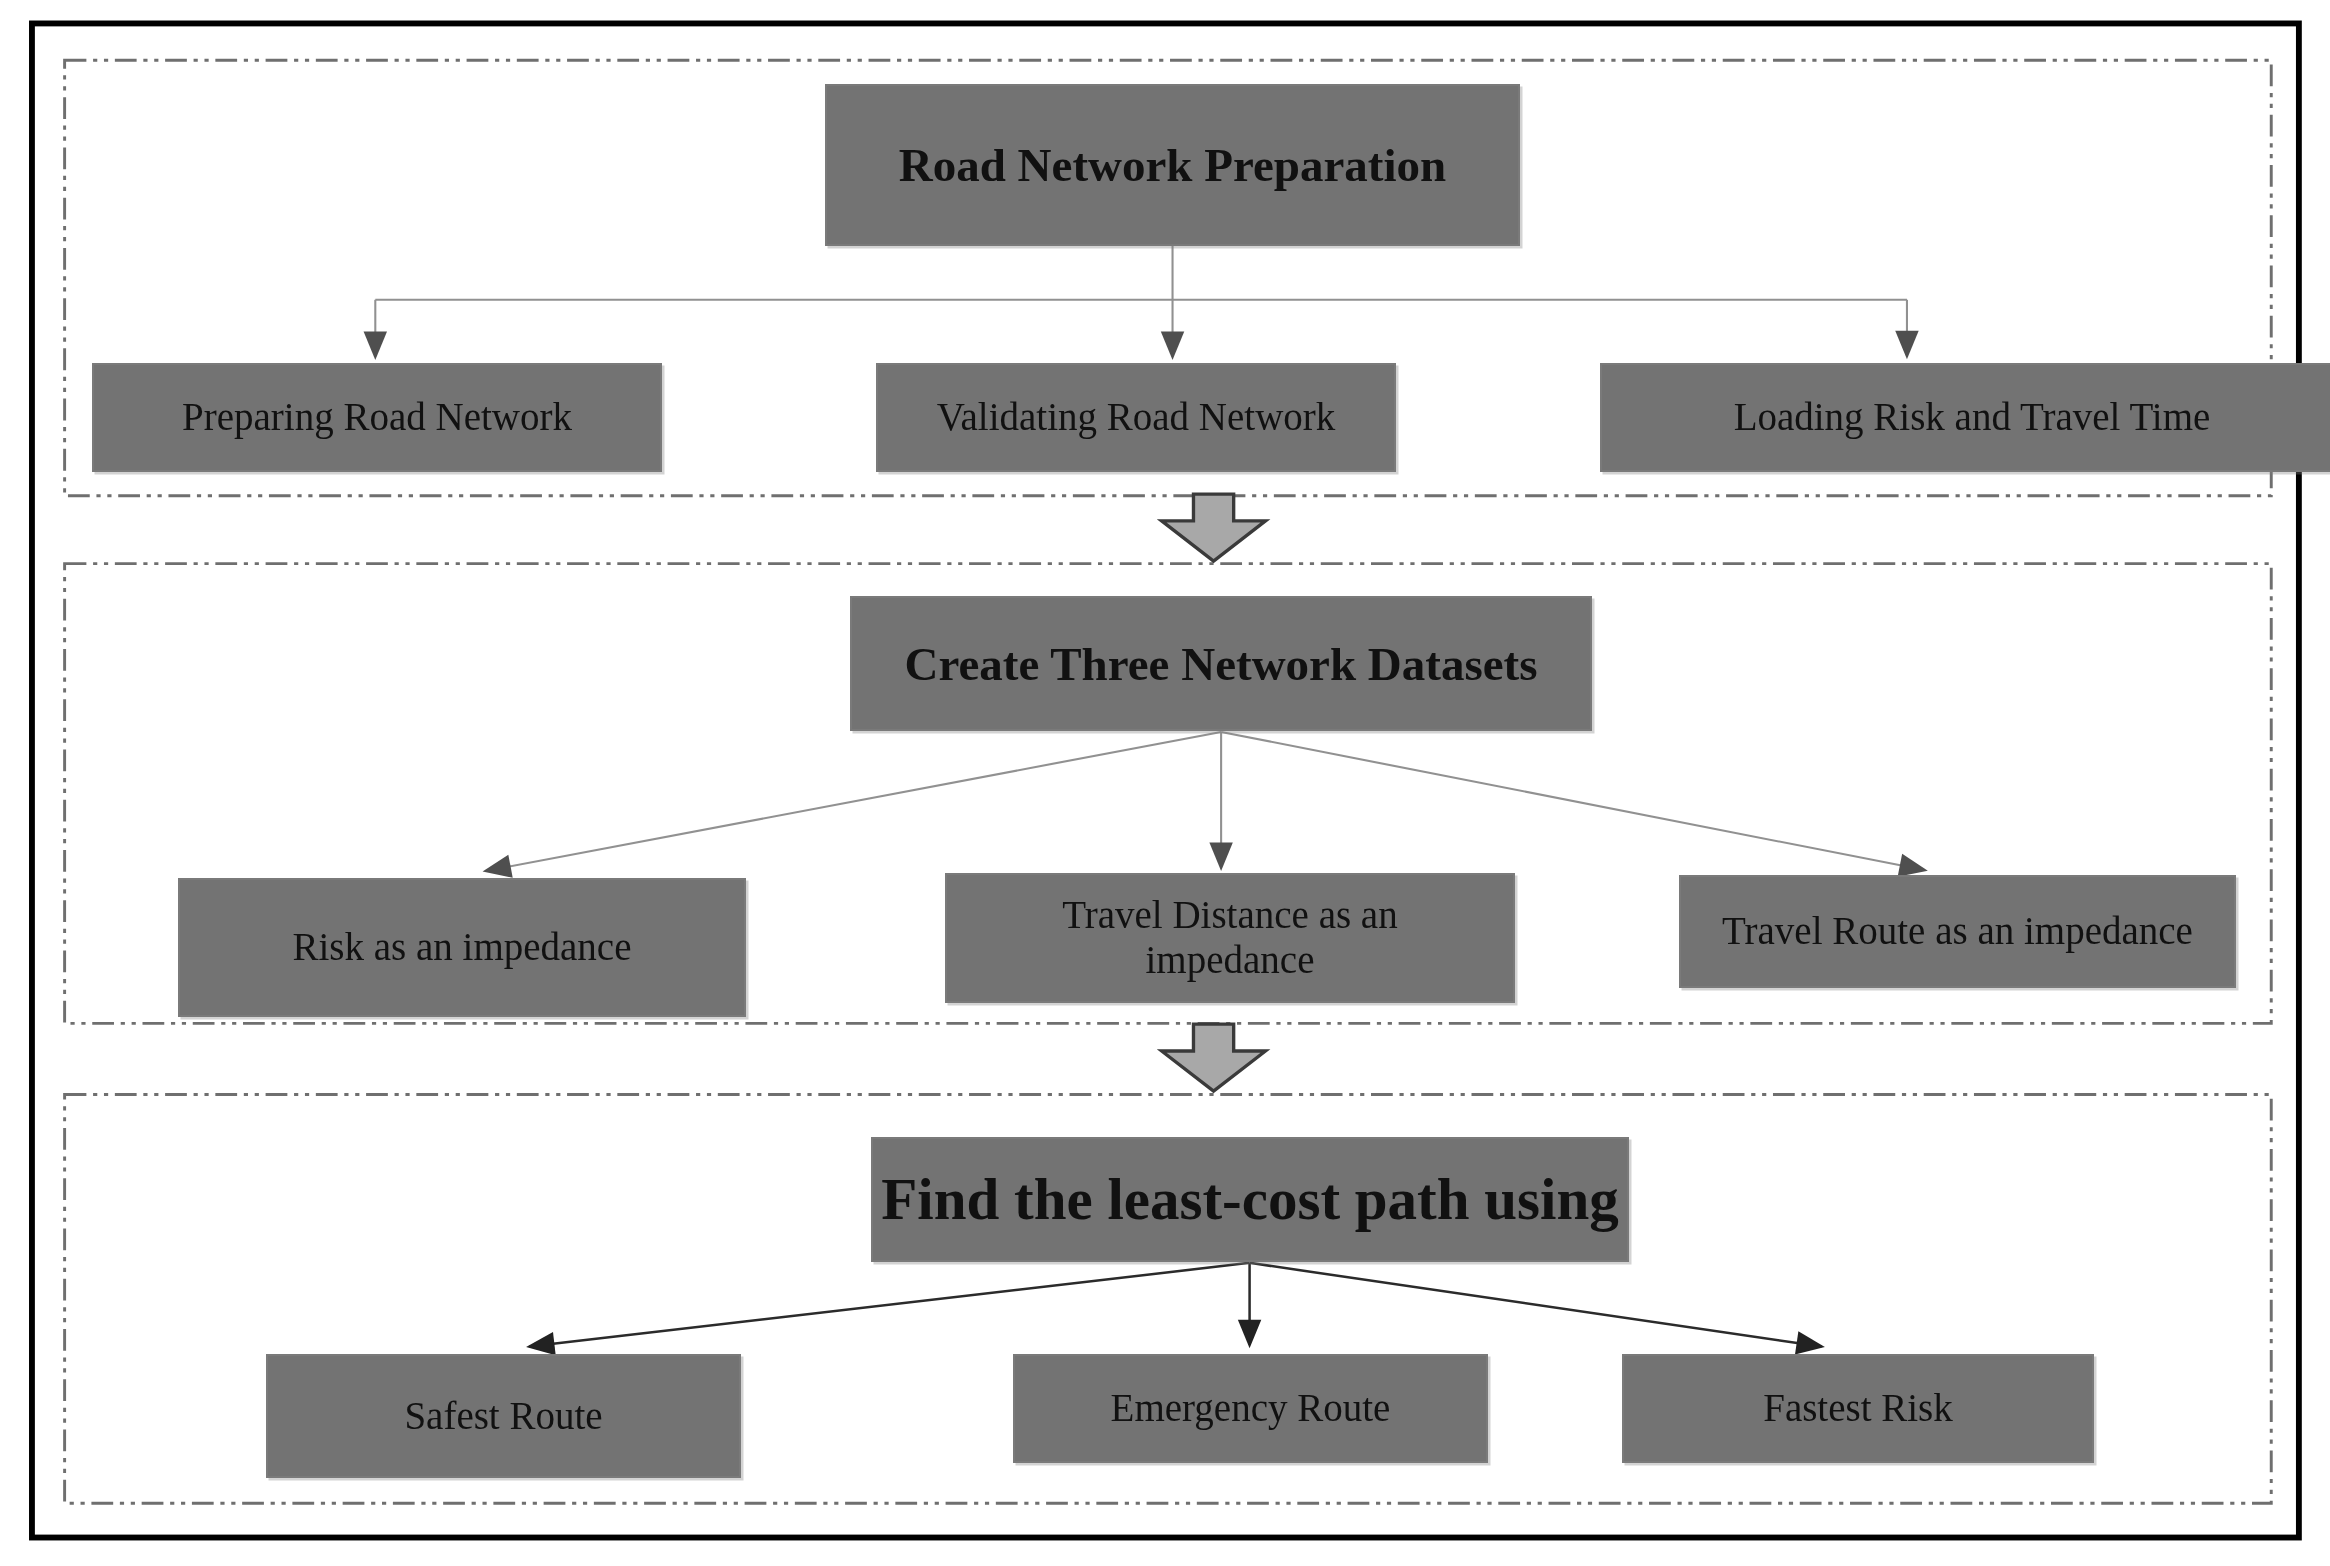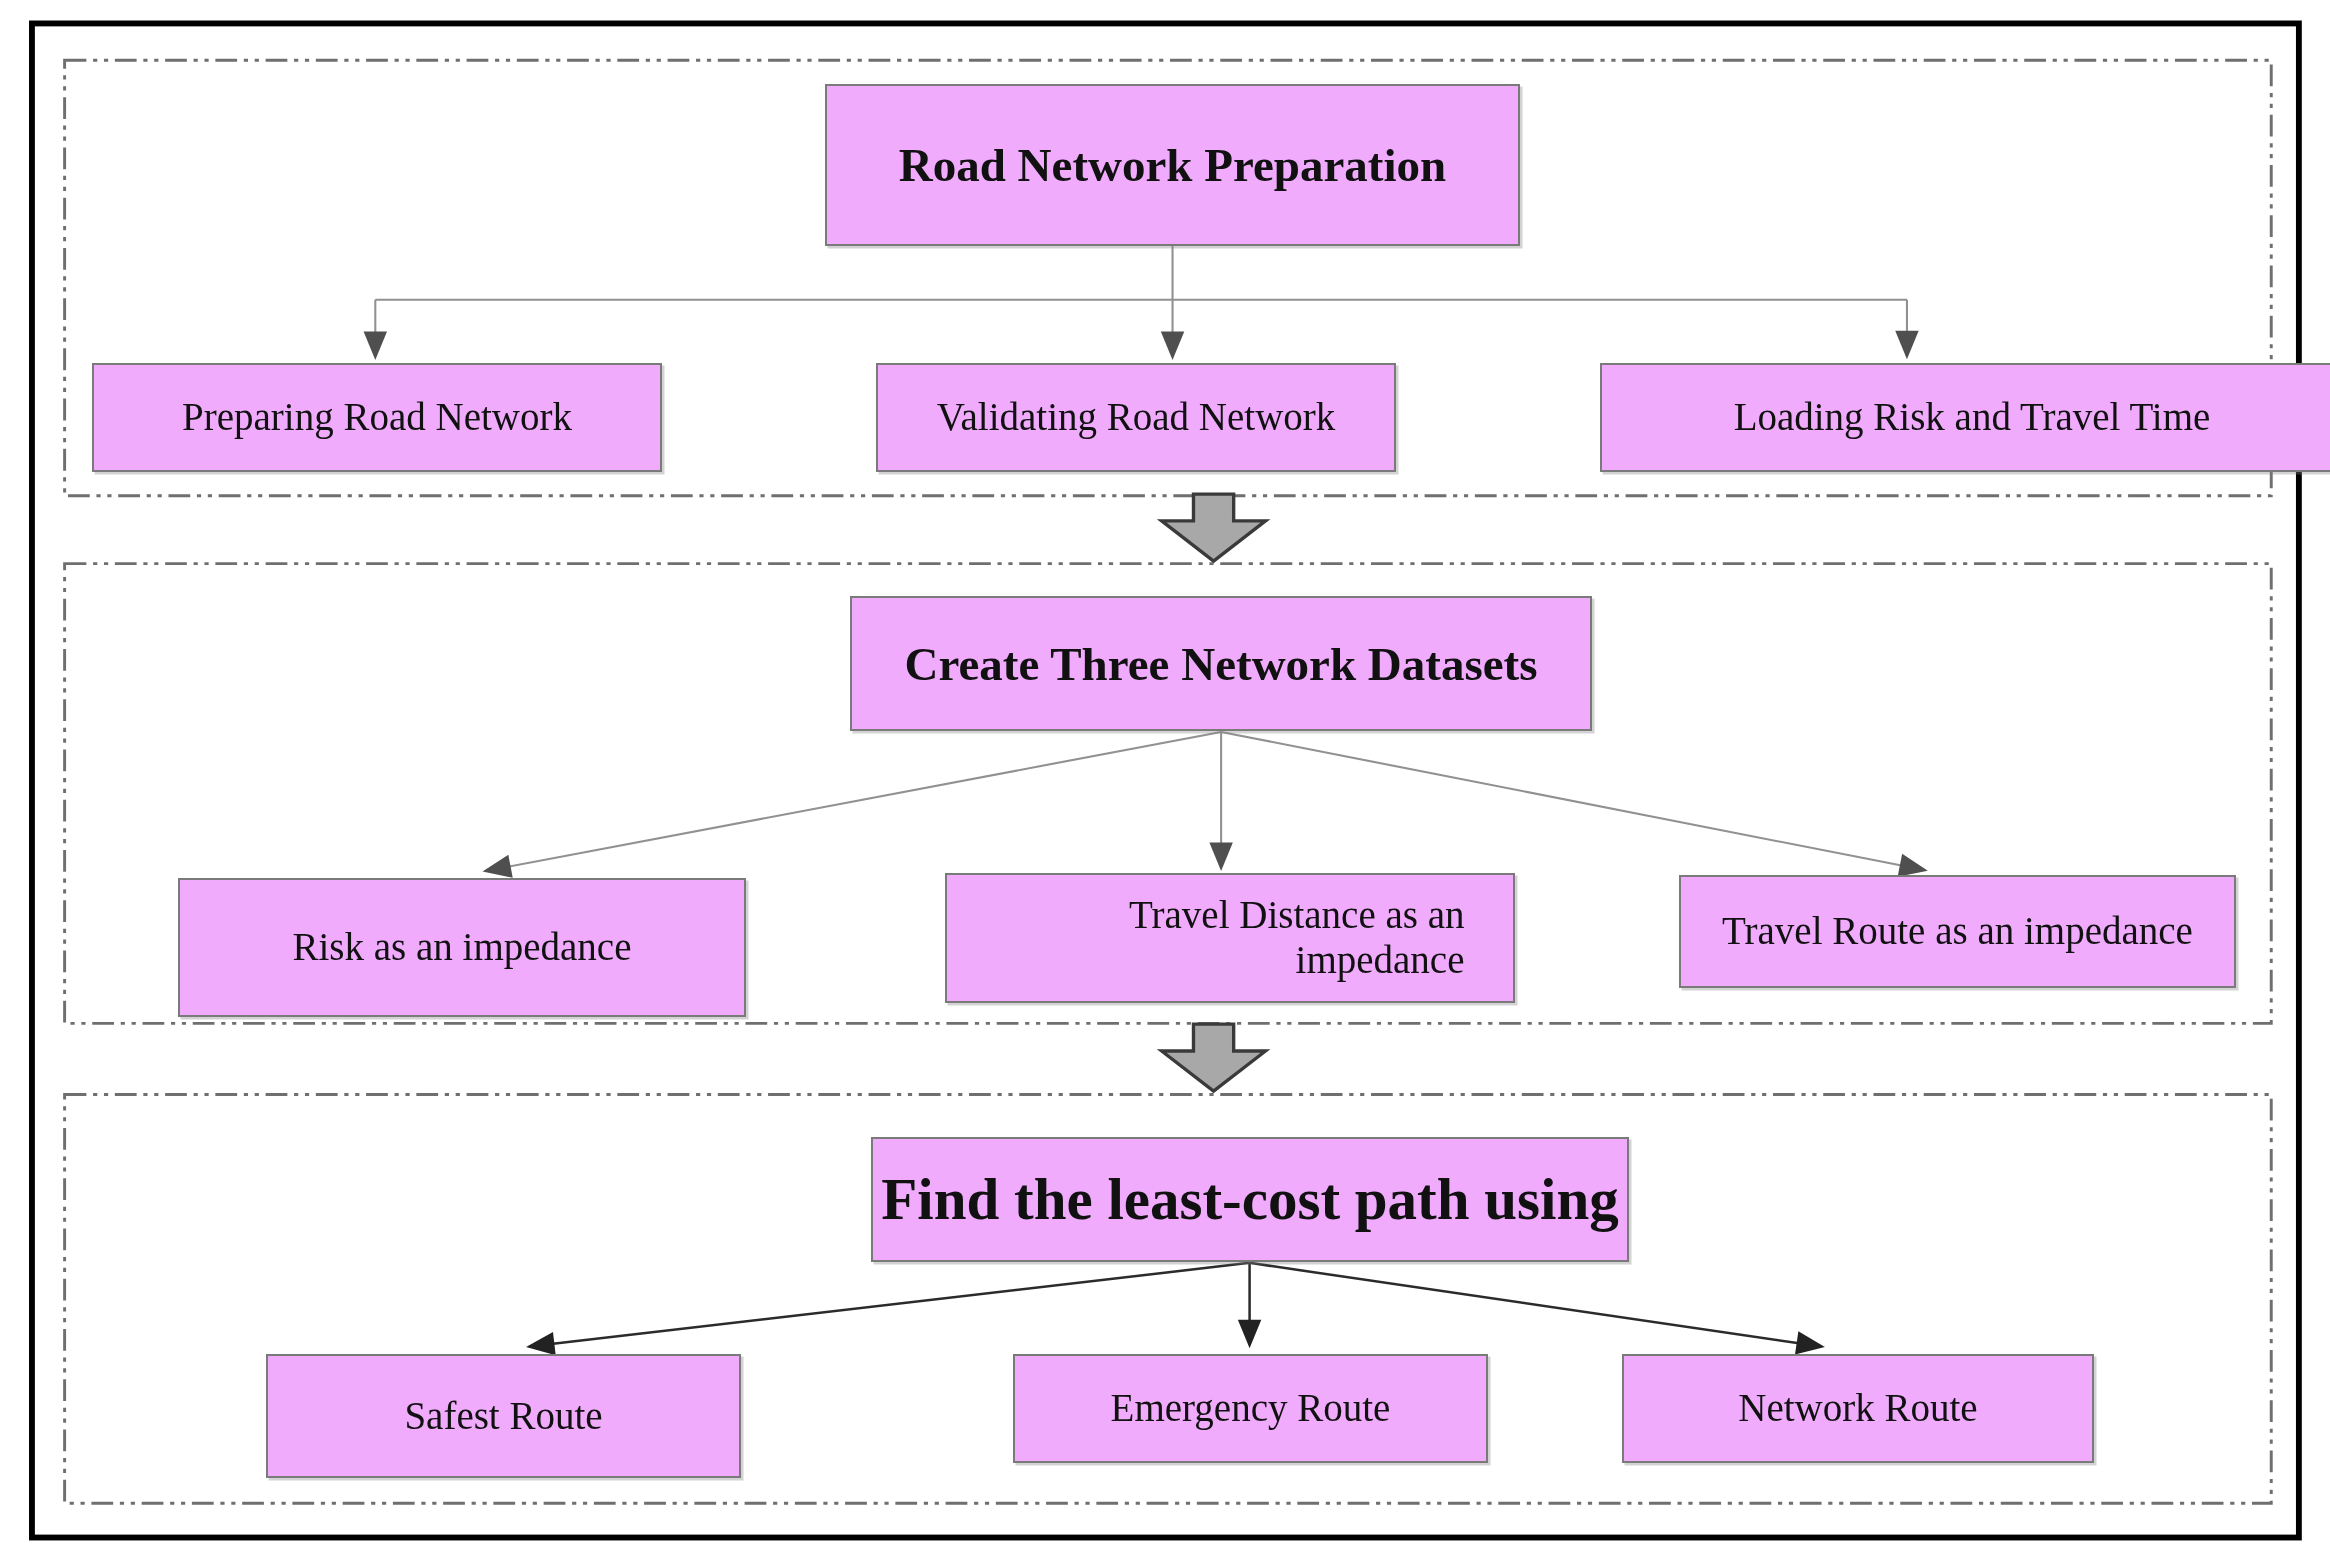--- a/index.html
+++ b/index.html
@@ -7,25 +7,25 @@
     position:relative;
     width:2330px;height:1566px;
     background:#ffffff;
     font-family:"Liberation Serif","DejaVu Serif",serif;
     color:#111111;
     overflow:hidden;
   }
   .layer{position:absolute;left:0;top:0;width:2330px;height:1566px;}
   .box{
     position:absolute;
-    background:#f0abfc;
+    background:#737373;
     border:2.5px solid #7a7a7a;
     box-shadow:2.5px 2.5px 0 rgba(128,128,128,0.35);
     display:flex;align-items:center;justify-content:center;
-    text-align:right;
+    text-align:center;
     box-sizing:border-box;
     z-index:2;
   }
   .box span{display:block;}
   .label{font-size:39px;line-height:1.15;}
   .title{font-weight:bold;font-size:47px;}
   .title3{font-weight:bold;font-size:59px;line-height:55px;}
   .narrow{max-width:469px;}
 </style>
 </head>
@@ -114,17 +114,17 @@
 
   <div class="box" style="left:266px;top:1354px;width:475px;height:124px">
     <span class="label">Safest Route</span>
   </div>
 
   <div class="box" style="left:1013px;top:1354px;width:475px;height:109px">
     <span class="label">Emergency Route</span>
   </div>
 
   <div class="box" style="left:1622px;top:1354px;width:472px;height:109px">
-    <span class="label">Network Route</span>
+    <span class="label">Fastest Risk</span>
   </div>
 
 </div>
 
 
 </body></html>

